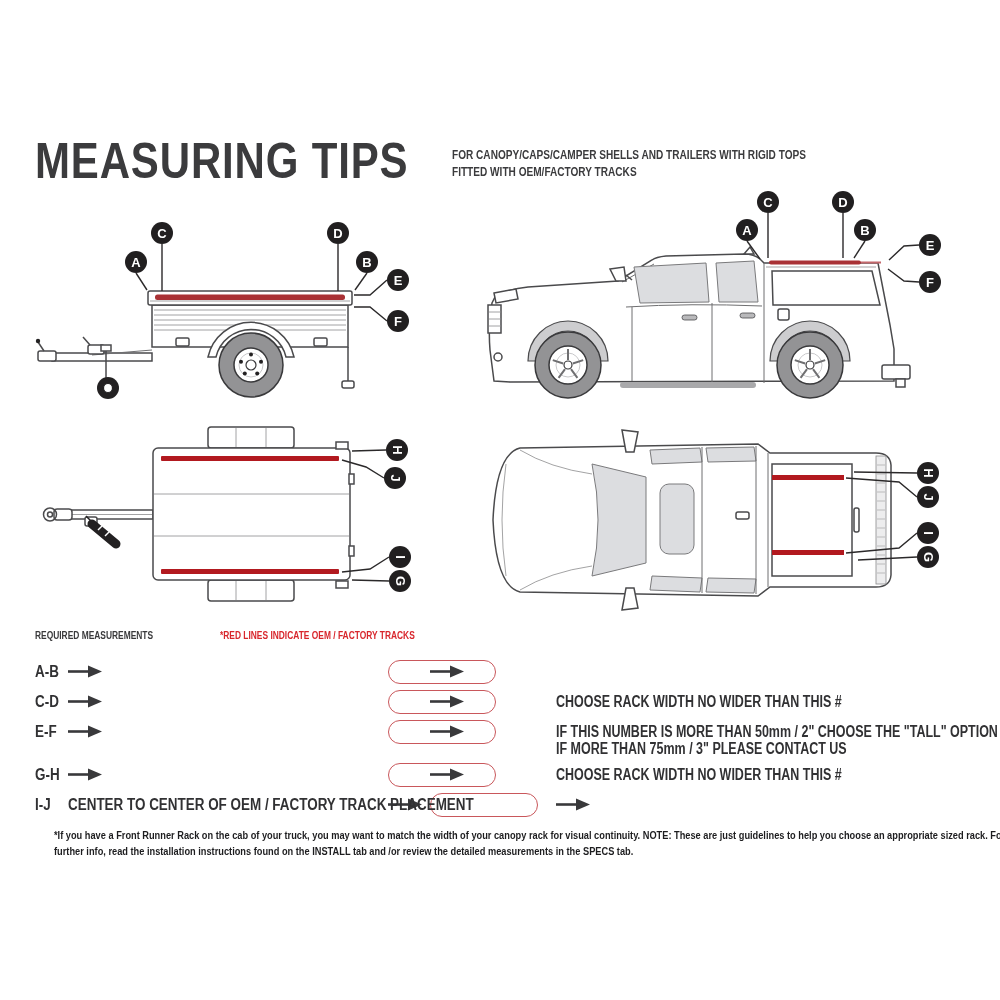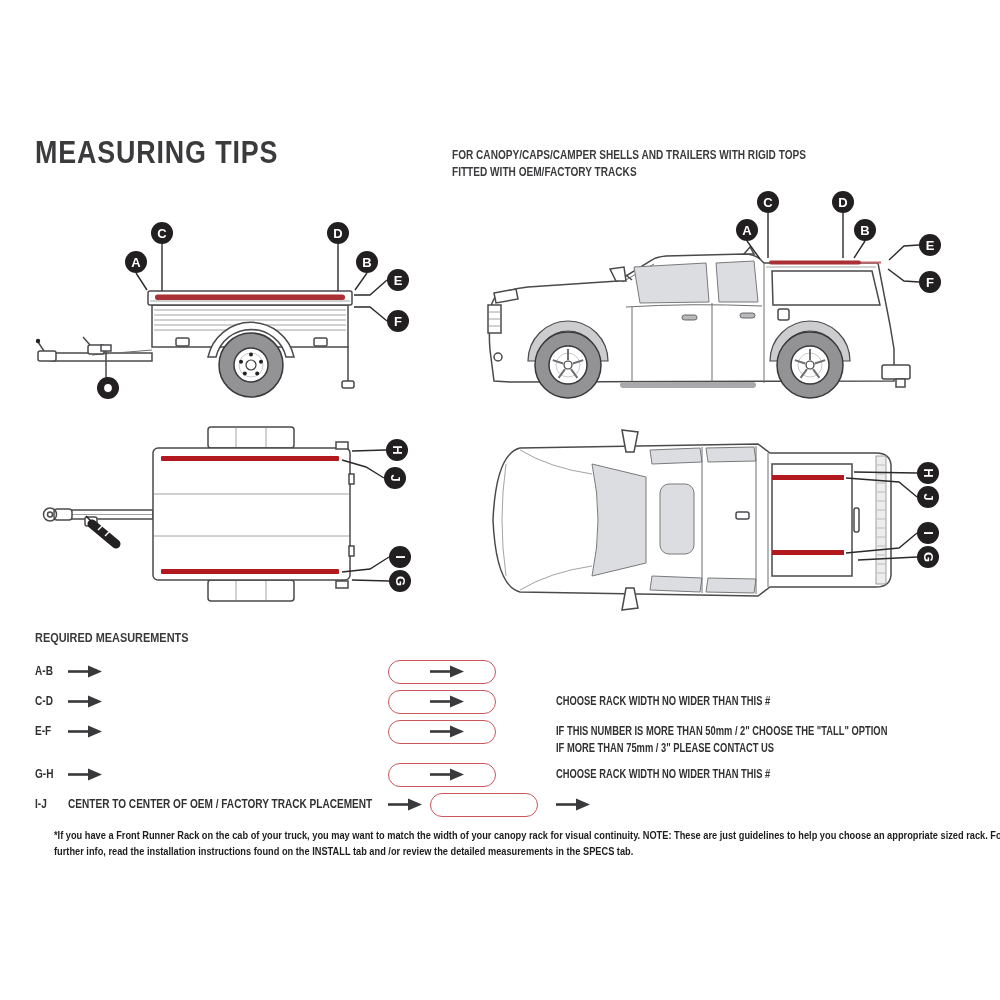--- a/index.html
+++ b/index.html
@@ -2,21 +2,21 @@
 <html style="--accent-red: #d8262c; --track-red: #a93135; --track-red-top: #b2191f; --oval-red: #c9575b; --label-dark: #211f20; --ink: #4a4a4c; --text-dark: #313133;"><head>
 <meta charset="utf-8">
 <style>
   html,body{margin:0;padding:0;background:#ffffff;}
   body{font-family:"Liberation Sans",sans-serif;color:#39393b;}
   #page{position:relative;width:1000px;height:1000px;background:#fff;overflow:hidden;}
 
   
   .cx{display:inline-block;transform:scaleX(0.84);transform-origin:0 50%;white-space:pre;}
 
-  .title{position:absolute;left:35px;top:136px;font-size:32px;font-weight:800;letter-spacing:1px;color:#3b3b3d;line-height:1;text-align:center;}
+  .title{position:absolute;left:35px;top:136px;font-size:50px;font-weight:800;letter-spacing:1px;color:#3b3b3d;line-height:1;text-align:center;}
   .subtitle{position:absolute;left:452px;top:147px;font-size:12px;font-weight:700;color:#3b3b3d;line-height:1.38;}
 
   .diagram{position:absolute;}
   #trailer-side{left:30px;top:195px;}
   #truck-side{left:480px;top:185px;}
   #trailer-top{left:30px;top:420px;}
   #truck-top{left:480px;top:420px;}
 
   
   .o{stroke:var(--ink,#4a4a4c);stroke-width:1.5;fill:#fff;}
@@ -27,25 +27,25 @@
   .tire{fill:#939395;stroke:#39393b;stroke-width:1.5;}
   .flare{fill:#cdcdcf;stroke:#4a4a4c;stroke-width:1.2;}
   .track{fill:var(--track-red,#a93135);}
   .track-top{fill:var(--track-red-top,#b2191f);}
   .leader{fill:none;stroke:#2b292a;stroke-width:1.4;}
   .callout circle{fill:var(--label-dark,#211f20);}
   .callout text{fill:#ffffff;font:700 13px "Liberation Sans",sans-serif;text-anchor:middle;}
   .darkbit{fill:#232122;}
 
   
-  .m-head{position:absolute;left:35px;top:630px;display:flex;gap:44px;font-size:13px;font-weight:700;}
+  .m-head{position:absolute;left:35px;top:630px;display:flex;gap:44px;font-size:10px;font-weight:700;}
   .m-head .red{color:var(--accent-red,#d8262c);}
   .m-rows{position:absolute;left:35px;top:663px;width:950px;}
   .m-row{display:grid;grid-template-columns:33px 320px 42px 126px 42px auto;align-items:start;margin-bottom:9px;}
-  .m-code,.m-desc,.m-result{font-size:12px;font-weight:700;line-height:17px;color:#313133;}
+  .m-code,.m-desc,.m-result{font-size:16px;font-weight:700;line-height:17px;color:#313133;}
   .m-result .cx{transform:scaleX(0.78);}
   .m-arrowbox{padding-top:2px;}
   .m-oval{width:106px;height:22px;border:1.7px solid var(--oval-red,#c9575b);border-radius:13px;margin-top:-3px;background:#fff;}
   .arrow{display:block;}
   .arrow line{stroke:#39393b;stroke-width:2.6;}
   .arrow polygon{fill:#39393b;}
 
   .footer{position:absolute;left:18px;top:827px;width:964px;margin-left:36px;}
   .footer .inner{width:1096px;transform:scaleX(0.88);transform-origin:0 0;font-size:10.5px;font-weight:700;line-height:1.55;color:#1d1d1f;}
 </style>
@@ -367,20 +367,21 @@
         <text x="448" y="117.5" transform="rotate(90 448 113)">I</text>
       </g>
     <g class="callout">
         <circle cx="448" cy="137" r="11"></circle>
         <text x="448" y="141.5" transform="rotate(90 448 137)">G</text>
       </g>
   </svg>
 
   <div class="m-head">
     <span><span class="cx">REQUIRED MEASUREMENTS</span></span>
+    <span class="red"><span class="cx">*RED LINES INDICATE OEM / FACTORY TRACKS</span></span>
   </div>
 
   <div class="m-rows">
 
     <div class="m-row">
       <div class="m-code"><span class="cx">A-B</span></div>
       <div class="m-arrowbox">
           <svg class="arrow" width="34" height="13">
             <line x1="0" y1="6.5" x2="21" y2="6.5"></line>
             <polygon points="20,0.5 34,6.5 20,12.5"></polygon>

